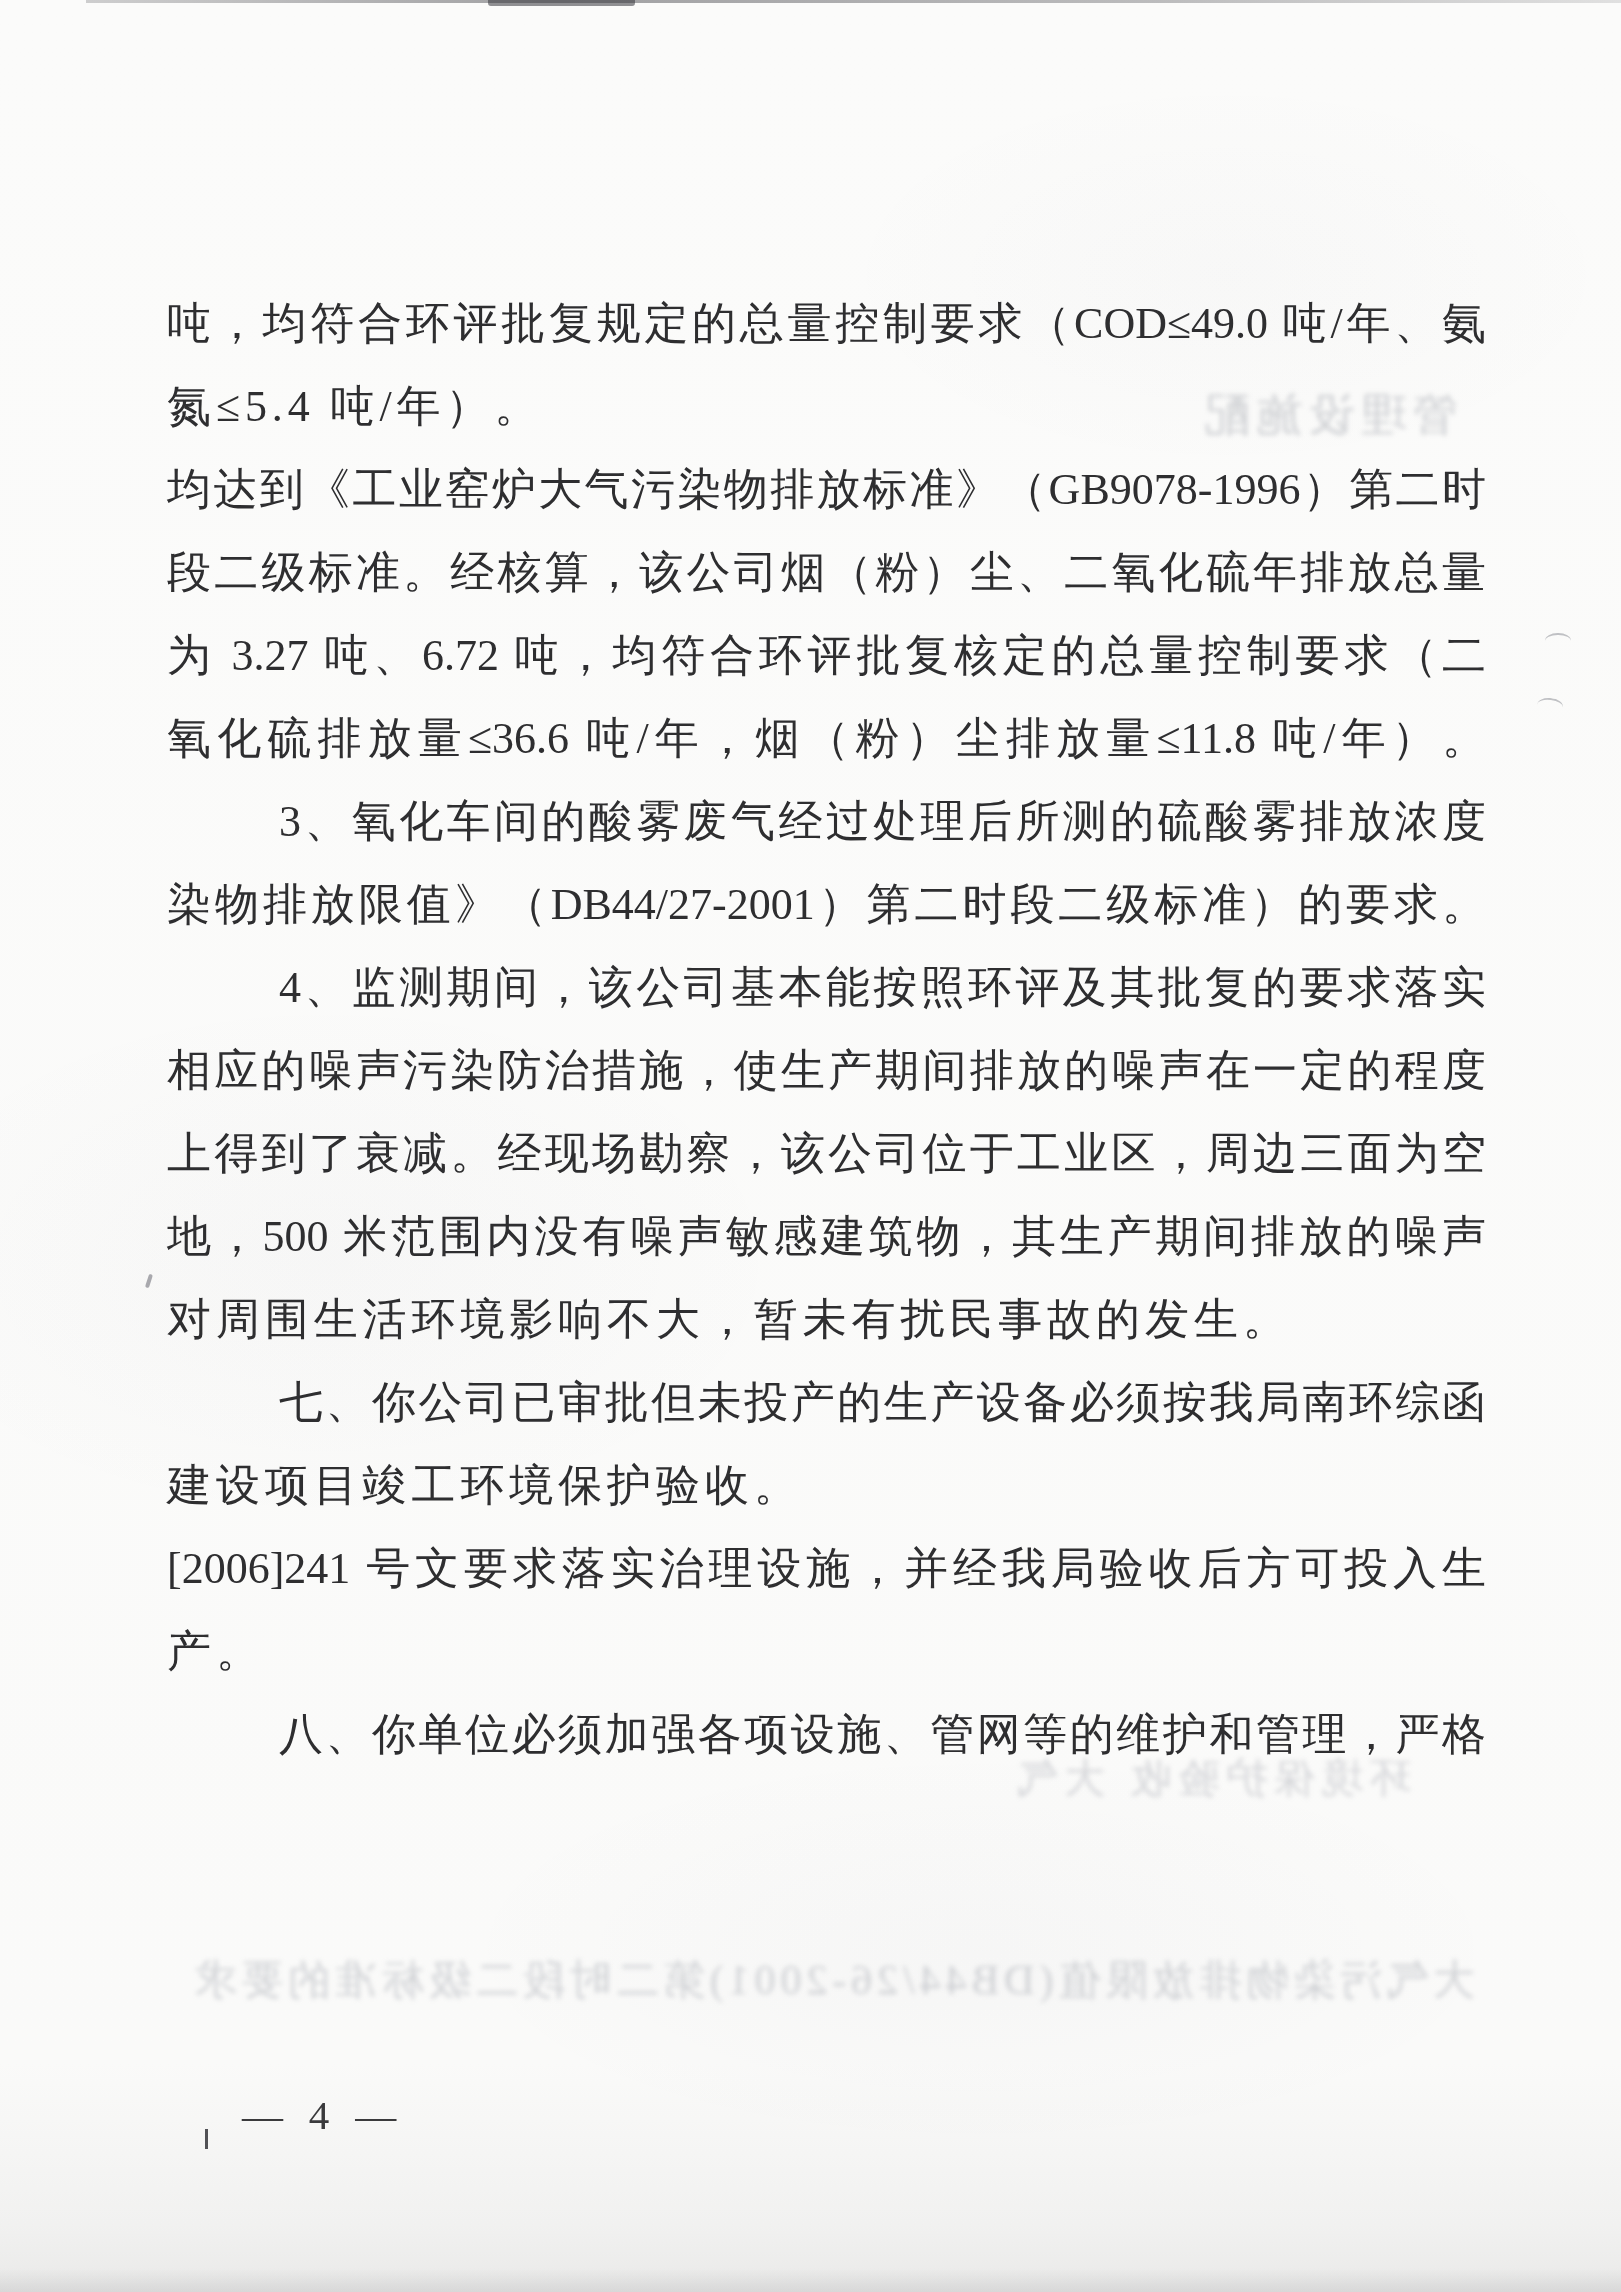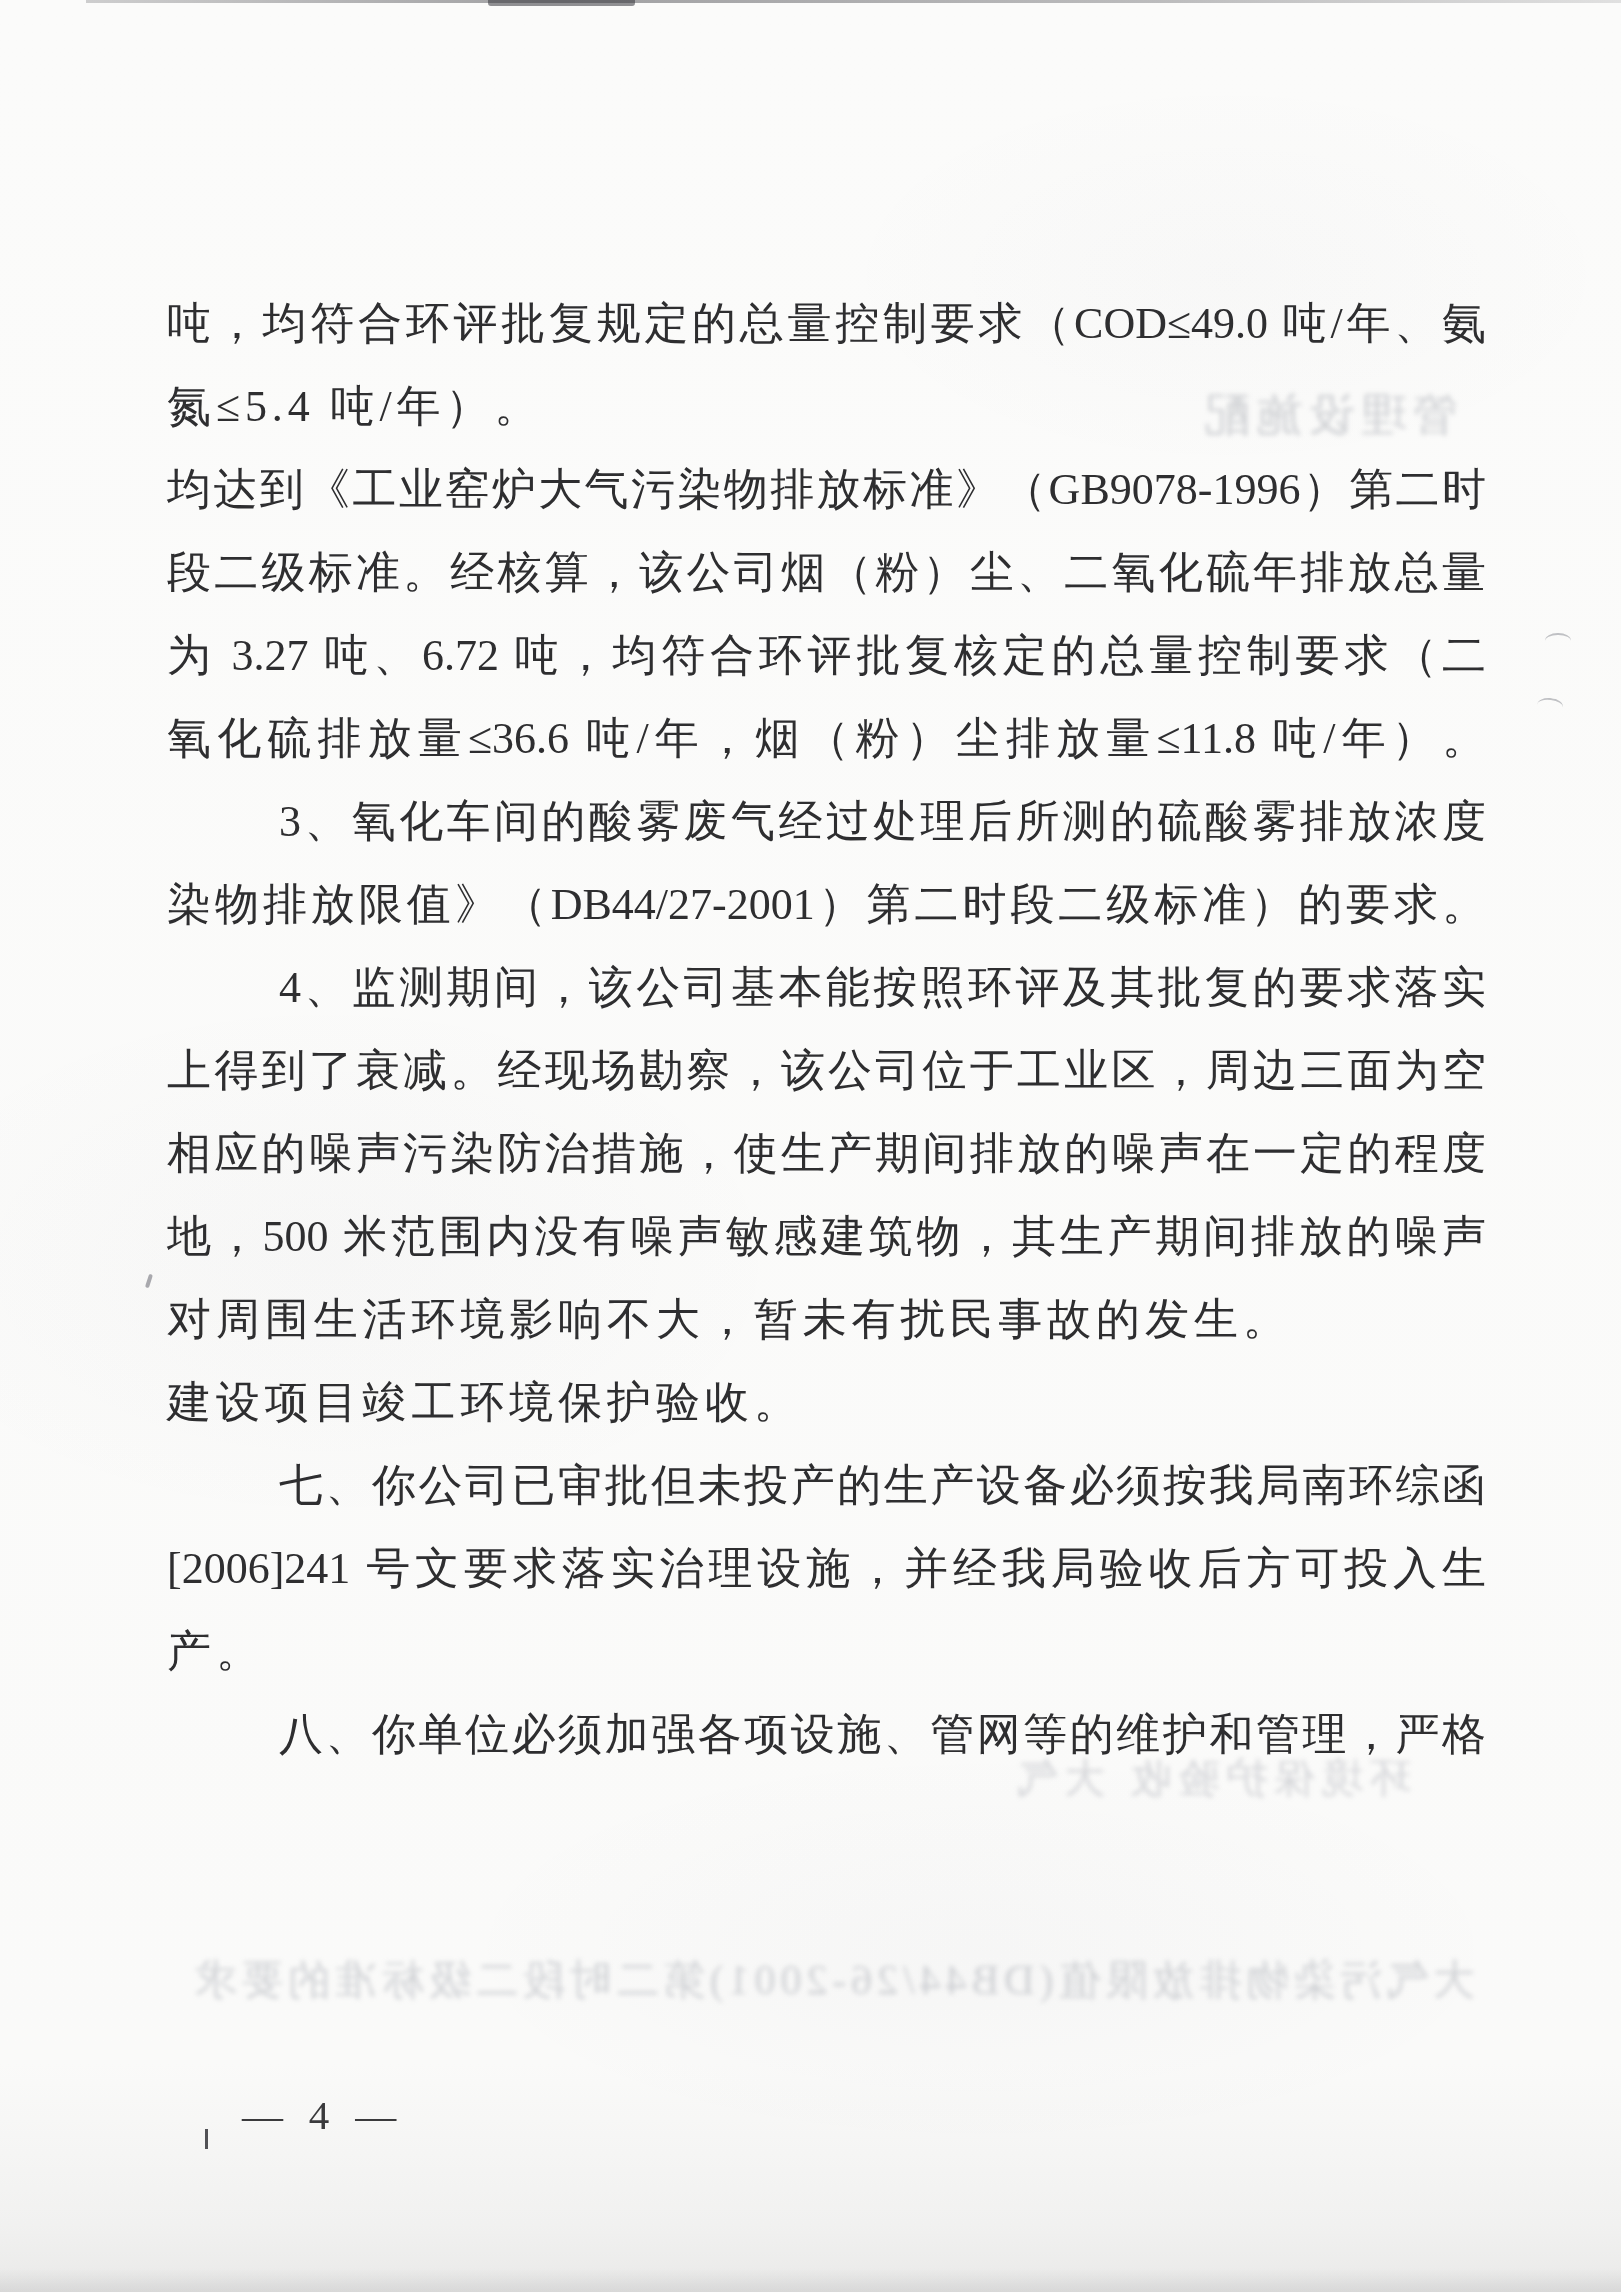--- a/index.html
+++ b/index.html
@@ -95,26 +95,26 @@
   <div class="textblock">
     <div class="line">吨，均符合环评批复规定的总量控制要求（COD≤49.0 吨/年、氨</div>
     <div class="line end">氮≤5.4 吨/年）。</div>
     <div class="line">均达到《工业窑炉大气污染物排放标准》（GB9078-1996）第二时</div>
     <div class="line">段二级标准。经核算，该公司烟（粉）尘、二氧化硫年排放总量</div>
     <div class="line">为 3.27 吨、6.72 吨，均符合环评批复核定的总量控制要求（二</div>
     <div class="line">氧化硫排放量≤36.6 吨/年，烟（粉）尘排放量≤11.8 吨/年）。</div>
     <div class="line indent">3、氧化车间的酸雾废气经过处理后所测的硫酸雾排放浓度</div>
     <div class="line">染物排放限值》（DB44/27-2001）第二时段二级标准）的要求。</div>
     <div class="line indent">4、监测期间，该公司基本能按照环评及其批复的要求落实</div>
+    <div class="line">相应的噪声污染防治措施，使生产期间排放的噪声在一定的程度</div>
     <div class="line">上得到了衰减。经现场勘察，该公司位于工业区，周边三面为空</div>
-    <div class="line">相应的噪声污染防治措施，使生产期间排放的噪声在一定的程度</div>
     <div class="line">地，500 米范围内没有噪声敏感建筑物，其生产期间排放的噪声</div>
     <div class="line end">对周围生活环境影响不大，暂未有扰民事故的发生。</div>
+    <div class="line indent">七、你公司已审批但未投产的生产设备必须按我局南环综函</div>
     <div class="line end">建设项目竣工环境保护验收。</div>
-    <div class="line indent">七、你公司已审批但未投产的生产设备必须按我局南环综函</div>
     <div class="line">[2006]241 号文要求落实治理设施，并经我局验收后方可投入生</div>
     <div class="line end">产。</div>
     <div class="line indent">八、你单位必须加强各项设施、管网等的维护和管理，严格</div>
   </div>
 
   <div class="footer">— 4 —</div>
 
   <div class="curl c1"></div>
   <div class="curl c2"></div>
   <div class="tick"></div>

